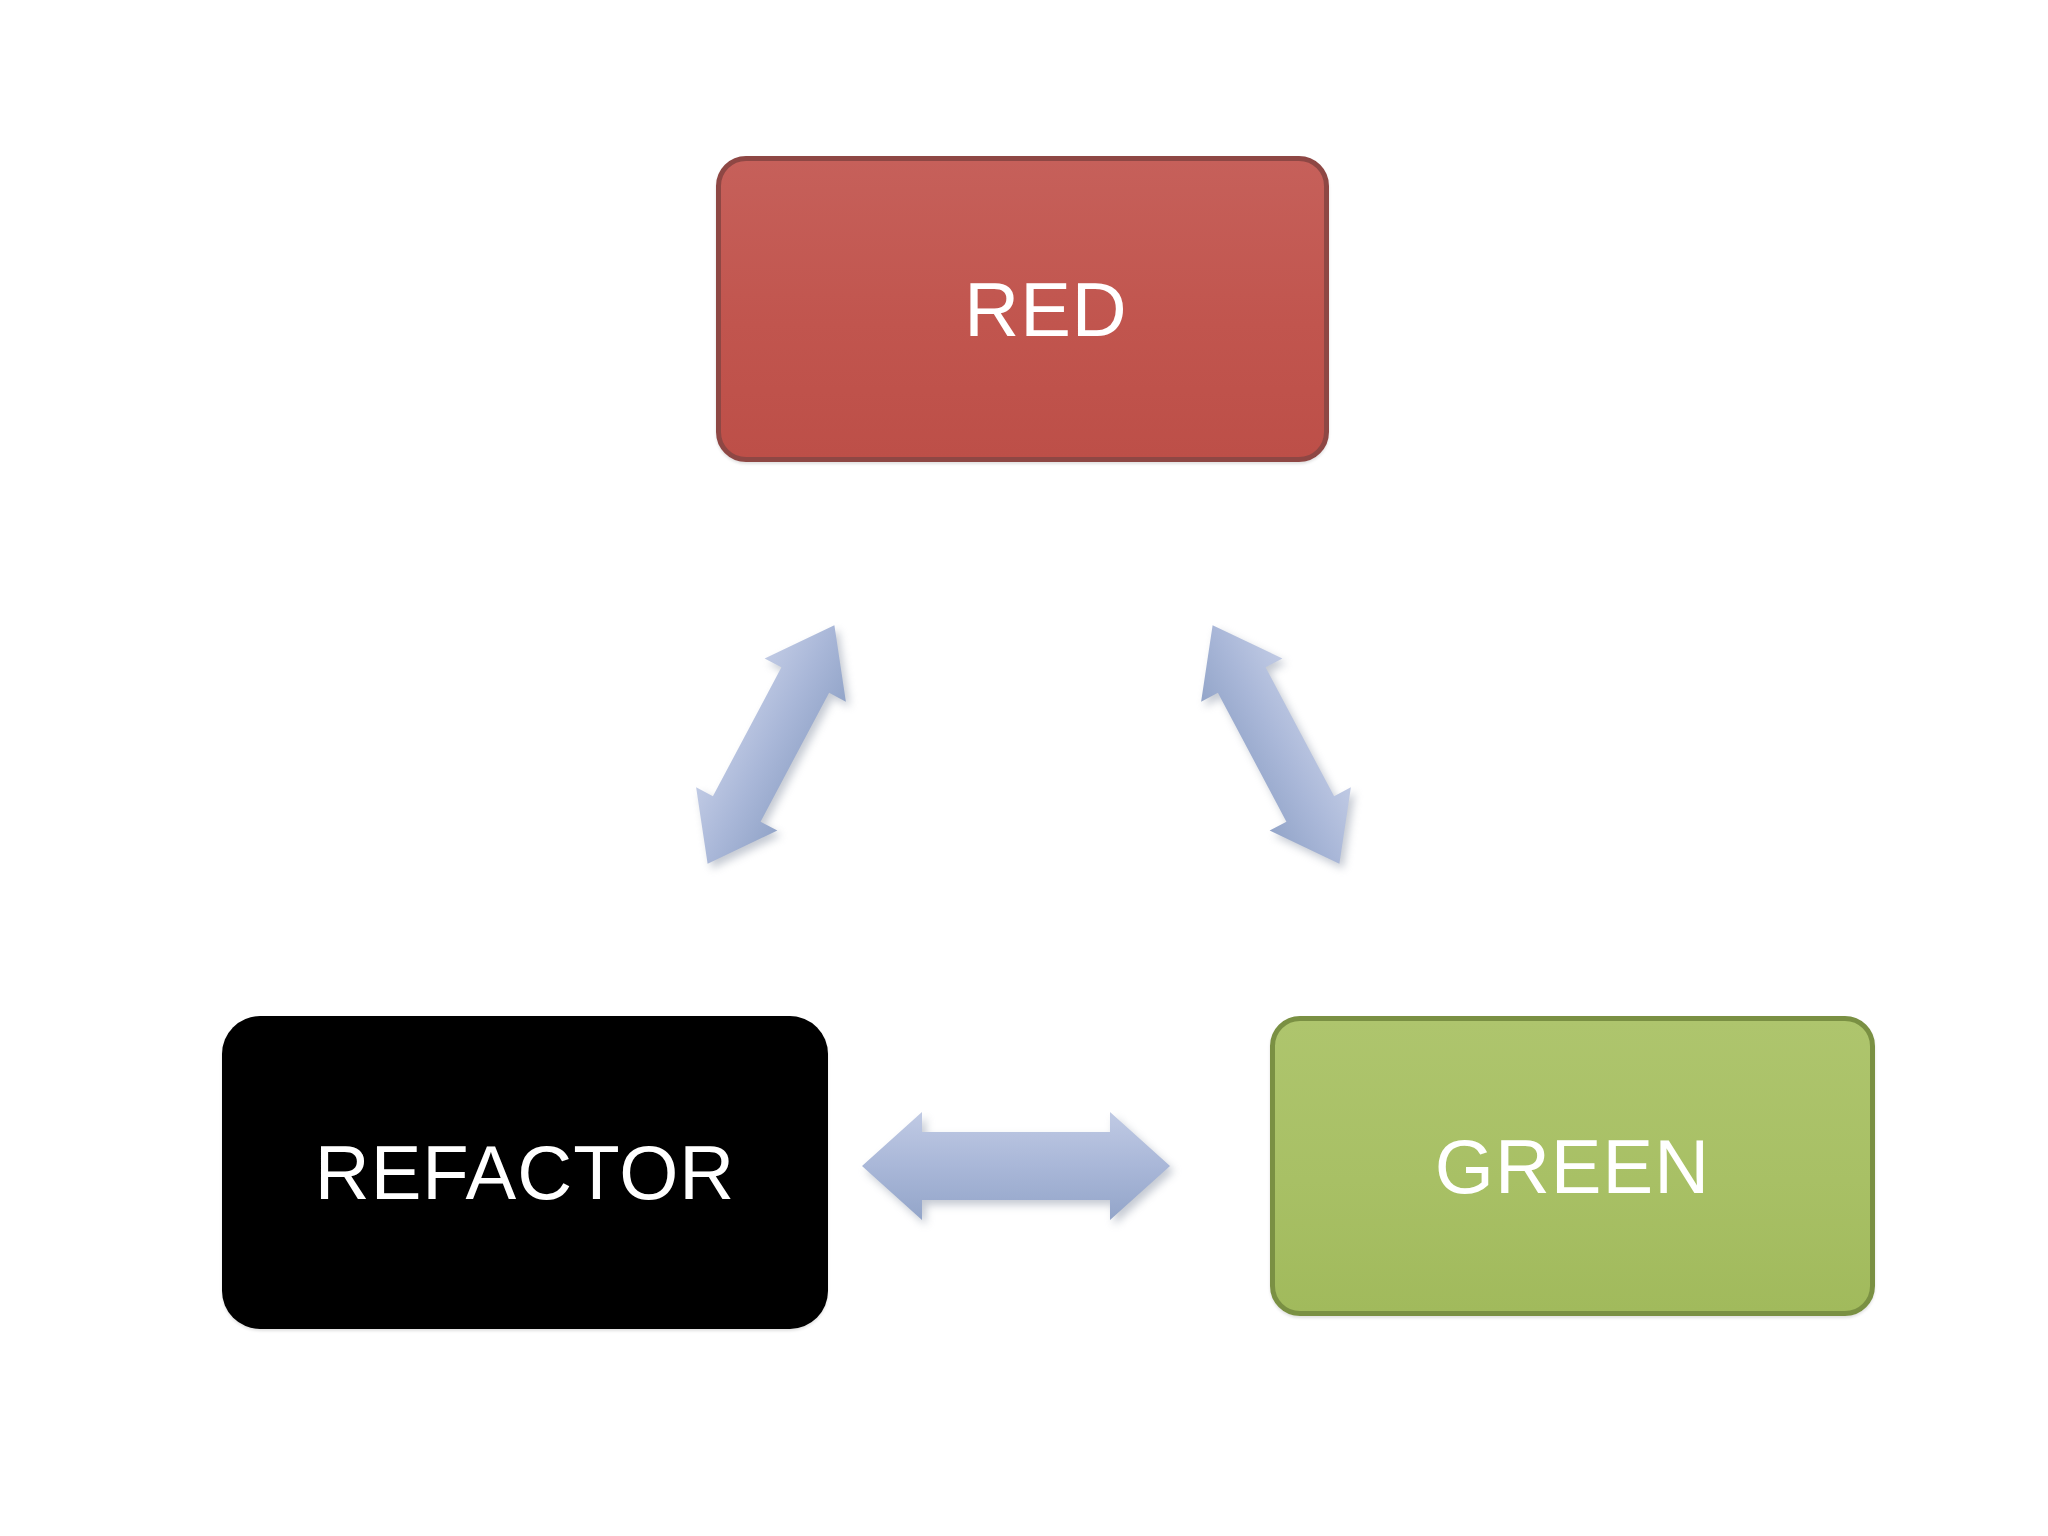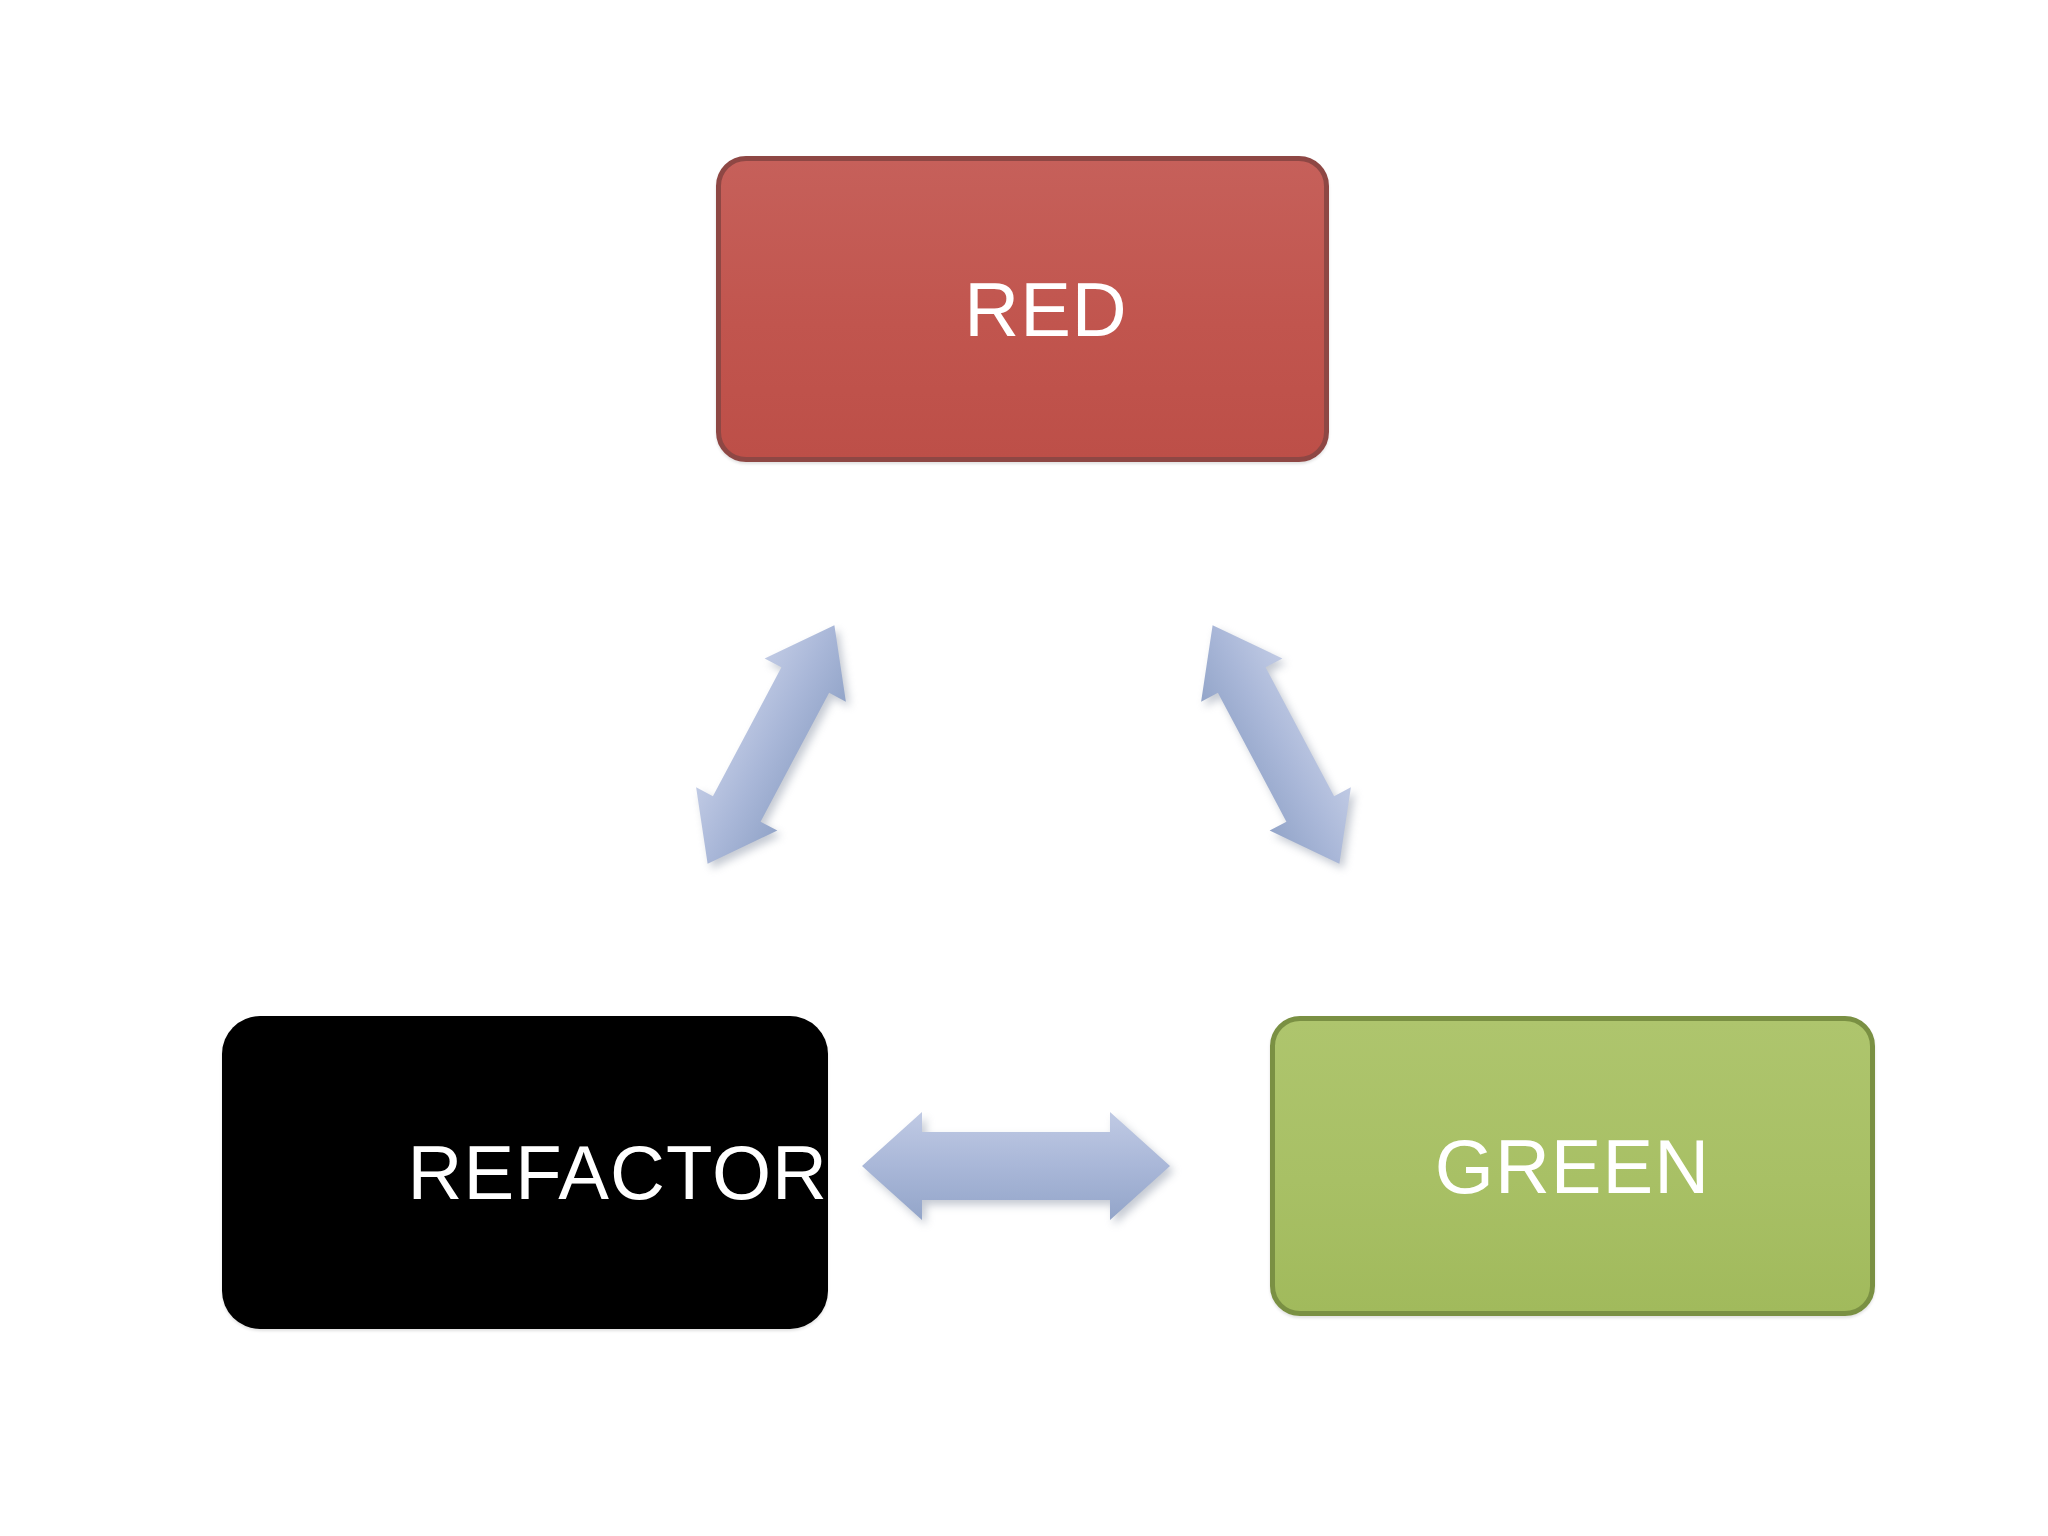--- a/index.html
+++ b/index.html
@@ -34,21 +34,20 @@
     border: 5px solid #8e4744;
     border-radius: 30px;
     padding-left: 47px;
   }
   .node-refactor {
     left: 222px; top: 1016px;
     width: 606px; height: 313px;
     background: #000000;
     border: none;
     border-radius: 38px;
-    justify-content: flex-end;
   }
   .node-green {
     left: 1270px; top: 1016px;
     width: 605px; height: 300px;
     background: linear-gradient(180deg, #aec56d 0%, #a8c065 55%, #a1ba5c 100%);
     border: 5px solid #7a9043;
     border-radius: 30px;
   }
   .arrow {
     position: absolute;

